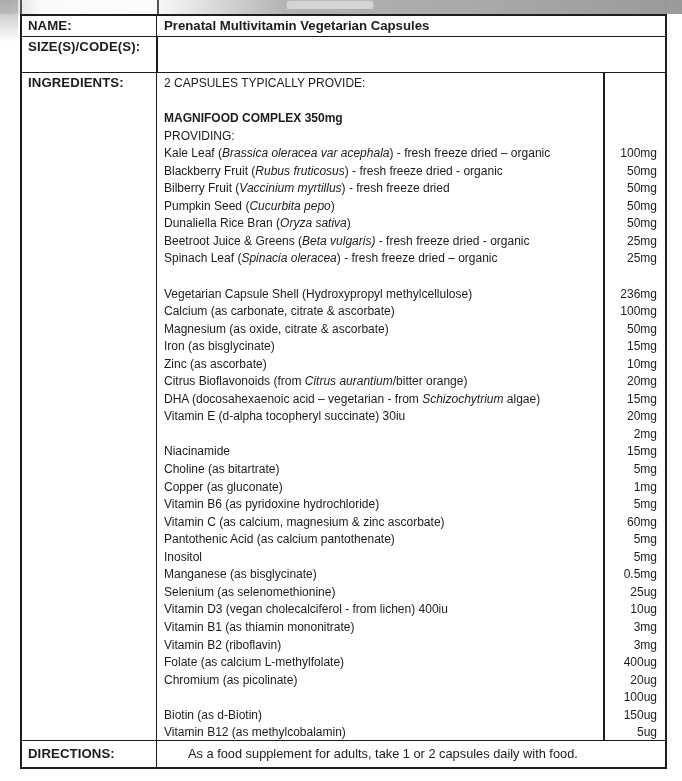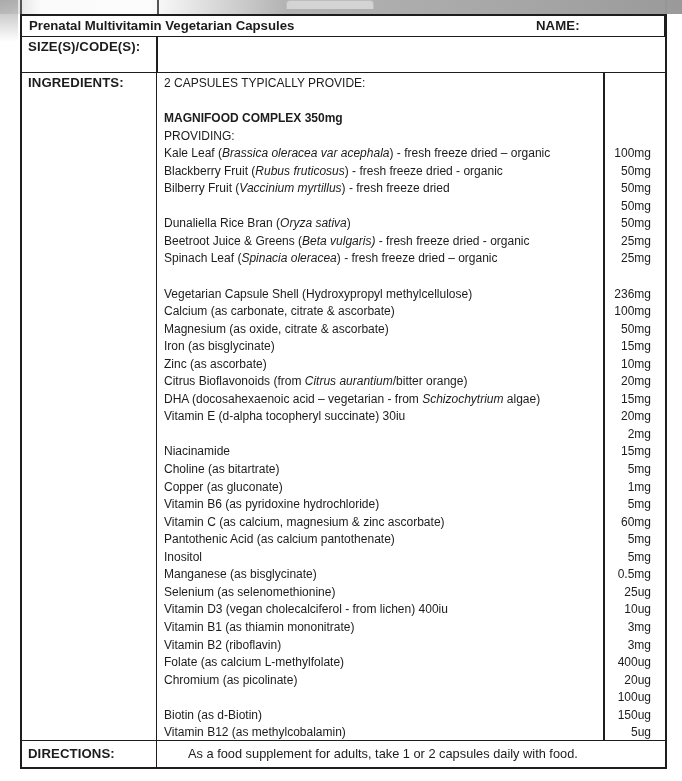--- a/index.html
+++ b/index.html
@@ -59,21 +59,21 @@
   .row-ingredients{height:668px;}
   .ing-content{
     flex:1;position:relative;padding-top:2px;font-size:12px;
   }
   .ing-vdivider{
     position:absolute;left:446px;top:0;bottom:0;width:1.5px;background:#1d1d1d;
   }
   .ing-line{display:flex;height:17.55px;line-height:17.55px;}
   .ing-t{width:446px;flex:0 0 446px;padding-left:7px;box-sizing:border-box;
     white-space:nowrap;overflow:hidden;}
-  .ing-a{flex:1;text-align:right;padding-right:14px;box-sizing:border-box;}
+  .ing-a{flex:1;text-align:right;padding-right:8px;box-sizing:border-box;}
   .ing-t .b{font-weight:bold;}
   .ing-t .i{font-style:italic;}
   .row-directions{height:27px;gap:24px;}
   .row-directions .cell-label{padding-top:5px;}
   .row-directions .cell-value{flex:1;font-size:12.8px;padding:5px 0 0 7px;}
 </style>
 </head>
 <body>
 
 <div class="page">
@@ -83,22 +83,22 @@
       <div class="partial-divider"></div>
     </div>
     <div class="scan-shadow"></div>
     <div class="scan-tab"></div>
     <div class="left-corner-shade"></div>
   </div>
 
   <div class="spec-table">
 
     <div class="row row-name">
+      <div class="cell cell-label">NAME:</div>
       <div class="cell cell-value">Prenatal Multivitamin Vegetarian Capsules</div>
-      <div class="cell cell-label">NAME:</div>
     </div>
 
     <div class="row row-sizes">
       <div class="cell cell-label">SIZE(S)/CODE(S):</div>
       <div class="cell cell-amount"></div>
     </div>
 
     <div class="row row-ingredients">
       <div class="cell cell-label">INGREDIENTS:</div>
       <div class="cell ing-content">
@@ -125,20 +125,21 @@
           </div>
           <div class="ing-line">
             <div class="ing-t"><span>Blackberry Fruit (</span><span class="i">Rubus fruticosus</span><span>) - fresh freeze dried - organic</span></div>
             <div class="ing-a">50mg</div>
           </div>
           <div class="ing-line">
             <div class="ing-t"><span>Bilberry Fruit (</span><span class="i">Vaccinium myrtillus</span><span>) - fresh freeze dried</span></div>
             <div class="ing-a">50mg</div>
           </div>
           <div class="ing-line">
+            <div class="ing-t"><span>Pumpkin Seed (</span><span class="i">Cucurbita pepo</span><span>)</span></div>
             <div class="ing-a">50mg</div>
           </div>
           <div class="ing-line">
             <div class="ing-t"><span>Dunaliella Rice Bran (</span><span class="i">Oryza sativa</span><span>)</span></div>
             <div class="ing-a">50mg</div>
           </div>
           <div class="ing-line">
             <div class="ing-t"><span>Beetroot Juice &amp; Greens (</span><span class="i">Beta vulgaris)</span><span> - fresh freeze dried - organic</span></div>
             <div class="ing-a">25mg</div>
           </div>

